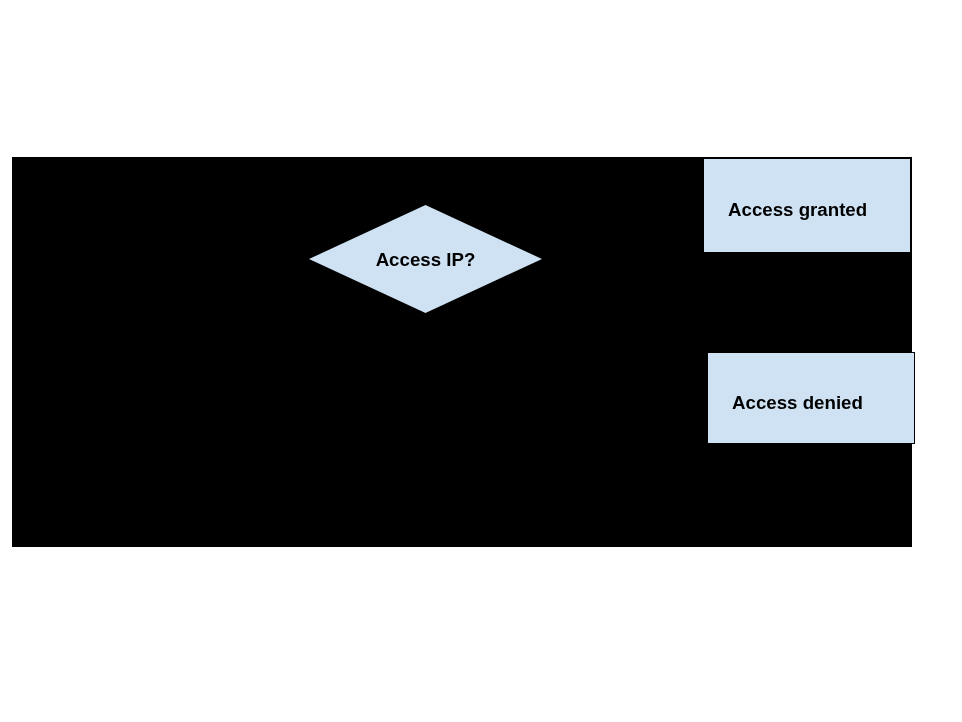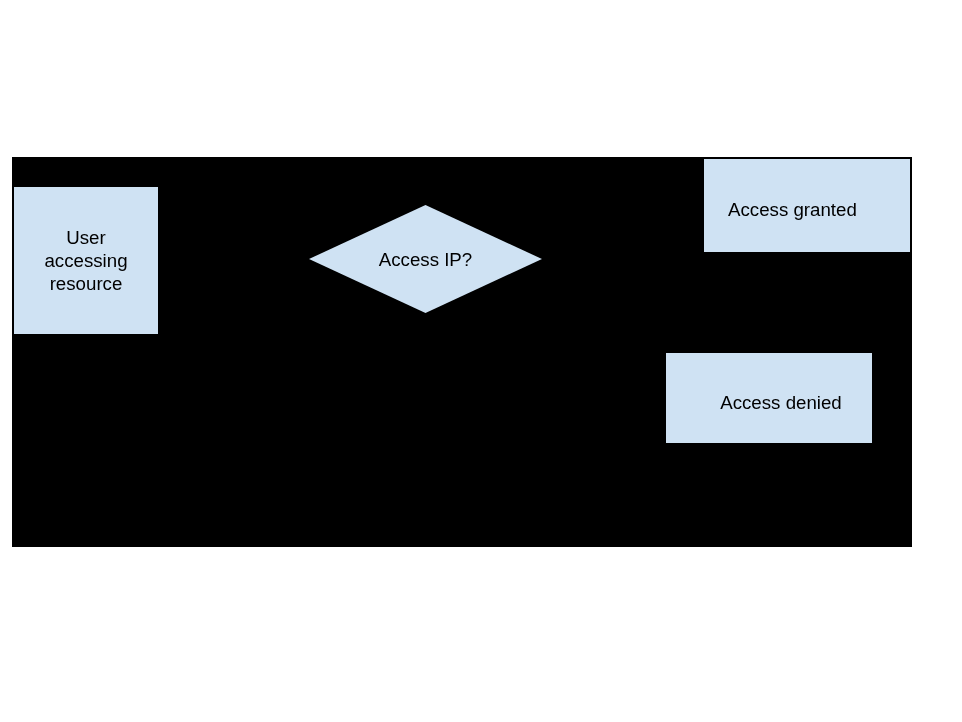--- a/index.html
+++ b/index.html
@@ -51,52 +51,50 @@
   .node-granted {
     left: 703px;
     top: 158px;
     width: 208px;
     height: 95px;
     justify-content: flex-start;
     padding-left: 24px;
     padding-top: 8px;
   }
   .node-denied {
-    left: 665px;
+    left: 707px;
     top: 352px;
     width: 208px;
     height: 92px;
-    justify-content: center;
+    justify-content: flex-start;
     padding-left: 24px;
     padding-top: 8px;
   }
   .node-decision {
     left: 309px;
     top: 205px;
     width: 233px;
     height: 108px;
     background: var(--node-fill, #cfe2f3);
     clip-path: polygon(50% 0%, 100% 50%, 50% 100%, 0% 50%);
     justify-content: center;
     text-align: center;
   }
   .label {
     display: block;
+    font-weight: bold;
   }
 </style>
 </head>
 <body>
 
 <div class="stage">
 
   <div class="panel"></div>
 
-  <div class="node rect node-start">
-    <span class="label">User accessing resource</span>
-  </div>
 
   <div class="node node-decision">
     <span class="label">Access IP?</span>
   </div>
 
   <div class="node rect node-granted">
     <span class="label">Access granted</span>
   </div>
 
   <div class="node rect node-denied">

